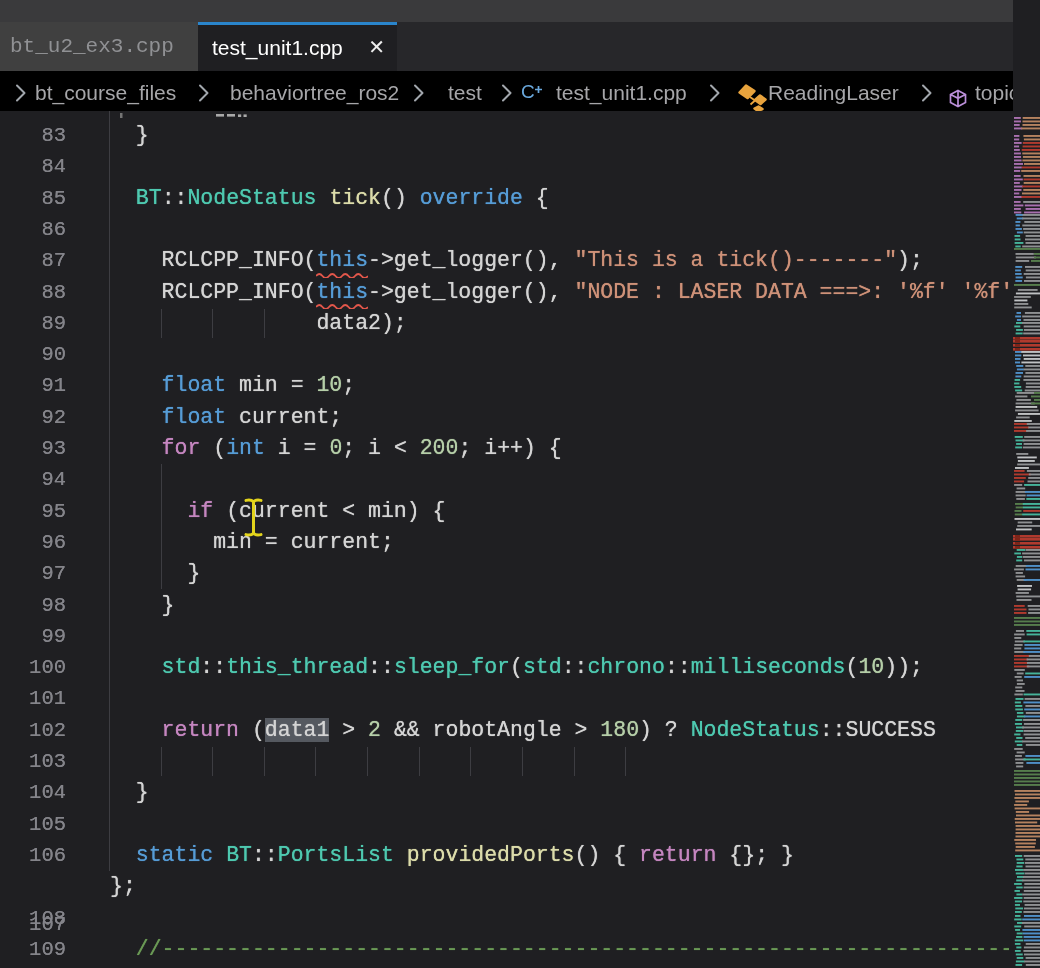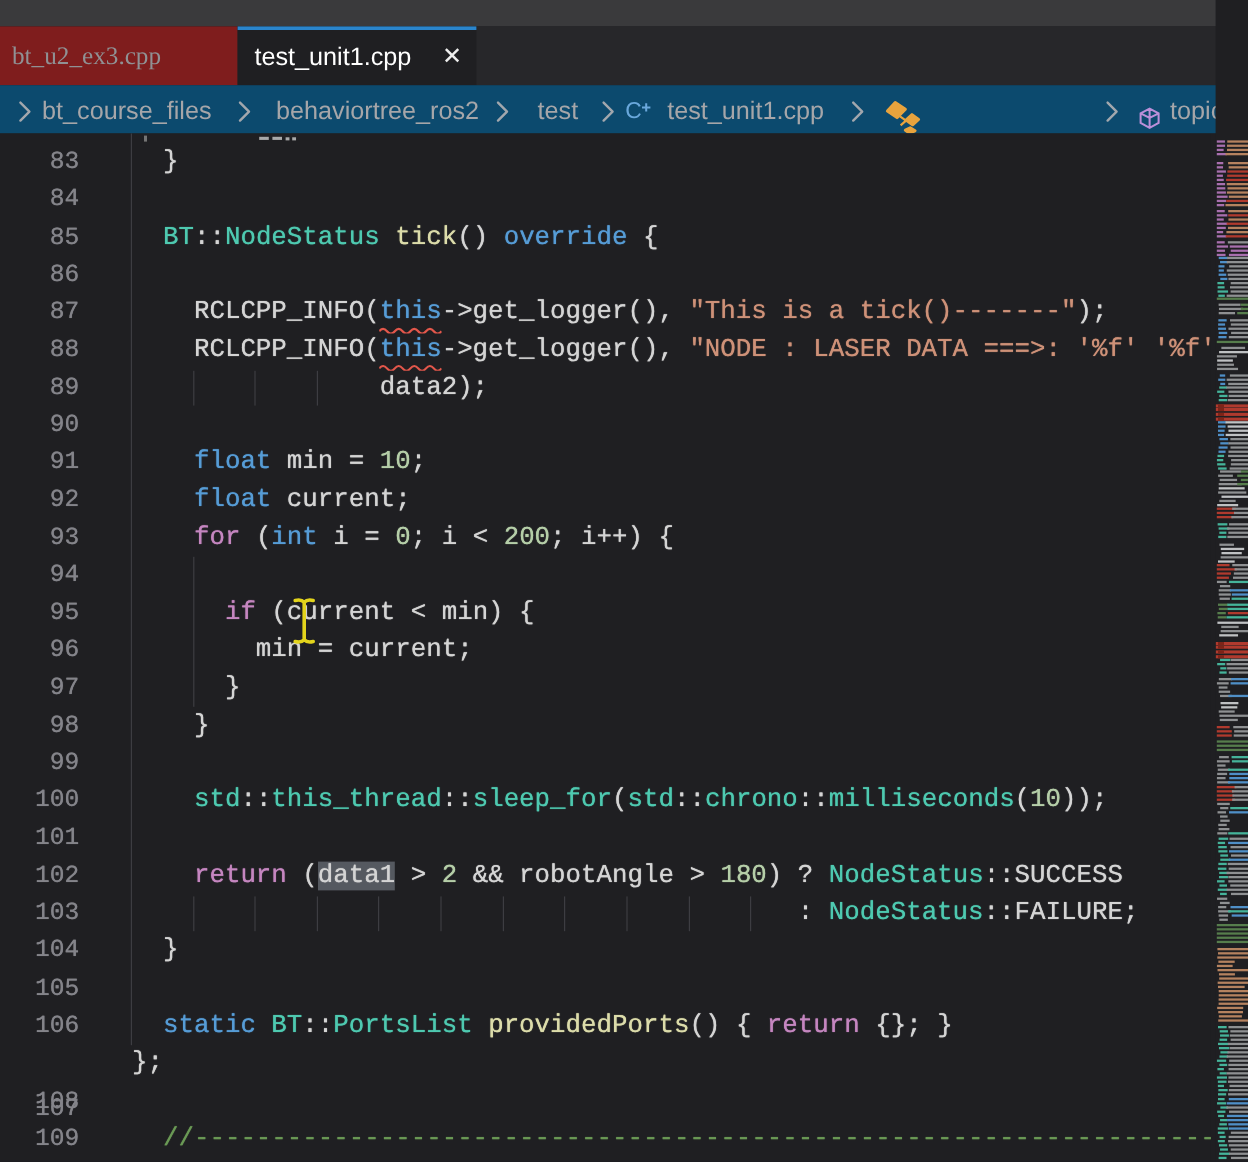--- a/index.html
+++ b/index.html
@@ -1,22 +1,22 @@
 <!DOCTYPE html>
 <html><head><meta charset="utf-8"><style>
 html,body{margin:0;padding:0;width:1040px;height:968px;overflow:hidden;background:#1f1f22;}
 *{box-sizing:border-box;}
 #topstrip{position:absolute;left:0;top:0;width:1040px;height:22px;background:#3a3a3c;}
 #tabbar{position:absolute;left:0;top:22px;width:1040px;height:49px;background:#27272a;}
-#tab1{position:absolute;left:0;top:0;width:198px;height:49px;background:#7f1d1d;color:#909194;
- font-family:Liberation Serif, serif;font-size:21px;line-height:49px;padding-left:10px;}
+#tab1{position:absolute;left:0;top:0;width:198px;height:49px;background:#404040;color:#909194;
+ font-family:Liberation Mono, monospace;font-size:21px;line-height:49px;padding-left:10px;}
 #tab2{position:absolute;left:198px;top:0;width:199px;height:49px;background:#1f1f22;border-top:3px solid #2a85cc;color:#ffffff;
  font-family:"Liberation Sans",sans-serif;font-size:21px;line-height:45px;padding-left:14px;}
 #tab2 .x{position:absolute;right:12px;top:0;font-size:20px;color:#eeeeee;}
-#crumbs{position:absolute;left:0;top:71px;width:1040px;height:40px;background:#0c4a6e;color:#a6a6a9;
+#crumbs{position:absolute;left:0;top:71px;width:1040px;height:40px;background:#000000;color:#a6a6a9;
  font-family:"Liberation Sans",sans-serif;font-size:21px;line-height:44px;white-space:pre;overflow:hidden;}
 #crumbs .ci{position:absolute;top:0;}
 #editor{position:absolute;left:0;top:111px;width:1009px;height:857px;overflow:hidden;background:#1f1f22;}
 .num{position:absolute;left:0;width:66px;height:31.3px;line-height:31.3px;text-align:right;color:#84848a;
  font-family:"Liberation Mono",monospace;font-size:20.5px;text-shadow:0 0 0.6px currentColor;}
 .cl{position:absolute;left:110px;height:31.3px;line-height:31.3px;white-space:pre;color:#d4d4d4;
  font-family:"Liberation Mono",monospace;font-size:21.5px;text-shadow:0 0 0.8px currentColor;}
 .ig{position:absolute;width:1px;background:#3d3d42;}
 .sq{position:absolute;}
 #minimap{position:absolute;left:1013px;top:0;width:27px;height:968px;background:#1f1f22;}
@@ -44,21 +44,20 @@
     <div class="cl" style="top:196.8px">                data2);</div>
     <div class="cl" style="top:259.4px">    <span style="color:#569cd6;">float</span> min = <span style="color:#b5cea8;">10</span>;</div>
     <div class="cl" style="top:290.7px">    <span style="color:#569cd6;">float</span> current;</div>
     <div class="cl" style="top:322.0px">    <span style="color:#c586c0;text-align:right;">for</span> (<span style="color:#569cd6;">int</span> i = <span style="color:#b5cea8;">0</span>; i &lt; <span style="color:#b5cea8;">200</span>; i++) {</div>
     <div class="cl" style="top:384.6px">      <span style="color:#c586c0;">if</span> (current &lt; min) {</div>
     <div class="cl" style="top:415.9px">        min = current;</div>
     <div class="cl" style="top:447.2px">      }</div>
     <div class="cl" style="top:478.5px">    }</div>
     <div class="cl" style="top:541.1px">    <span style="color:#4ec9b0;">std</span>::<span style="color:#4ec9b0;text-align:center;">this_thread</span>::<span style="color:#4ec9b0;">sleep_for</span>(<span style="color:#4ec9b0;">std</span>::<span style="color:#4ec9b0;">chrono</span>::<span style="color:#4ec9b0;">milliseconds</span>(<span style="color:#b5cea8;">10</span>));</div>
     <div class="cl" style="top:603.7px">    <span style="color:#c586c0;">return</span> (<span style="color:#d4d4d4;background:#555960;">data1</span> &gt; <span style="color:#b5cea8;">2</span> &amp;&amp; robotAngle &gt; <span style="color:#b5cea8;">180</span>) ? <span style="color:#4ec9b0;">NodeStatus</span>::SUCCESS</div>
-    <div class="cl" style="top:635.0px">                                           : <span style="color:#4ec9b0;">NodeStatus</span>::FAILURE;</div>
     <div class="cl" style="top:666.3px">  }</div>
     <div class="cl" style="top:728.9px">  <span style="color:#569cd6;font-family:Liberation Mono, monospace;">static</span> <span style="color:#4ec9b0;">BT</span>::<span style="color:#4ec9b0;">PortsList</span> <span style="color:#dcdcaa;">providedPorts</span>() { <span style="color:#c586c0;">return</span> {}; }</div>
     <div class="cl" style="top:760.2px">};</div>
     <div class="cl" style="top:822.8px"><span style="color:#6a9955;">  //---------------------------------------------------------------------------</span></div>
     <svg style="position:absolute;left:0;top:0" width="300" height="10" viewBox="0 0 300 10">
       <rect x="120" y="2" width="2.5" height="5" fill="#8a8a8a" opacity="0.8"></rect>
       <rect x="216" y="3" width="8" height="2.6" fill="#a9a9a9"></rect>
       <rect x="227" y="3" width="8" height="2.6" fill="#a9a9a9"></rect>
       <rect x="238" y="3.4" width="3.2" height="2.6" fill="#a9a9a9"></rect>
       <rect x="243.5" y="3.4" width="3.2" height="2.6" fill="#a9a9a9"></rect>
@@ -130,20 +129,21 @@
       <path d="M3 4.5 L10.5 12 L3 19.5" fill="none" stroke="#a2a7ad" stroke-width="2" stroke-linecap="round" stroke-linejoin="round"></path>
     </svg>
 <svg class="ci" style="left:733px;top:12px" width="40" height="28" viewBox="0 0 40 28">
       <g fill="#e8a33d" stroke="#e8a33d" stroke-width="2.5" stroke-linejoin="round">
         <path d="M13 2.5 L21.5 8 L14.5 15 L6.5 9.5 Z"></path>
         <path d="M27 12.5 L32.5 16.5 L27.5 21 L22 17 Z"></path>
         <path d="M25.5 23.5 L29.5 26 L25 28 L21.5 25.5 Z"></path>
         <path d="M17 14 L22 17.5 L17.5 21.5" fill="none" stroke-width="1.8"></path>
       </g>
     </svg>
+<span class="ci" style="left:768px">ReadingLaser</span>
 <svg class="ci" style="left:920px;top:10px" width="13" height="24" viewBox="0 0 13 24">
       <path d="M3 4.5 L10.5 12 L3 19.5" fill="none" stroke="#a2a7ad" stroke-width="2" stroke-linecap="round" stroke-linejoin="round"></path>
     </svg>
 <svg class="ci" style="left:949px;top:18px" width="18" height="19" viewBox="0 0 18 19">
       <path d="M9 1.5 L16.5 5.5 V13.5 L9 17.5 L1.5 13.5 V5.5 Z M9 1.5 V9.3 M1.5 5.5 L9 9.3 L16.5 5.5 M9 17.5 V9.3" fill="none" stroke="#bb8fd9" stroke-width="1.7"></path>
     </svg>
 <span class="ci" style="left:975px">topic_c</span>
 </div>
 <div id="minimap">
     <svg xmlns="http://www.w3.org/2000/svg" width="27" height="968" viewBox="0 0 27 968" style="position:absolute;left:0;top:0">

